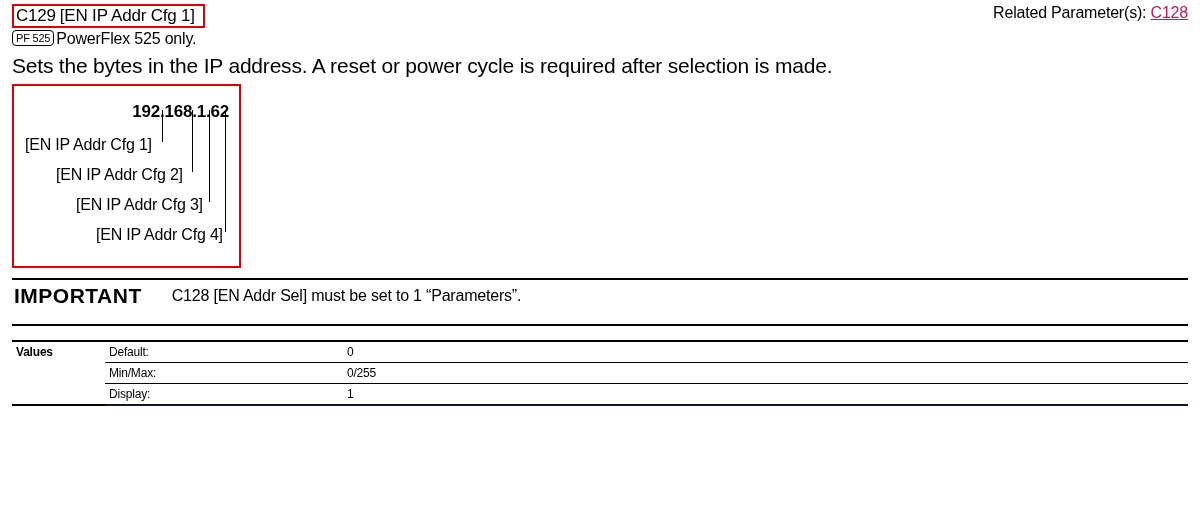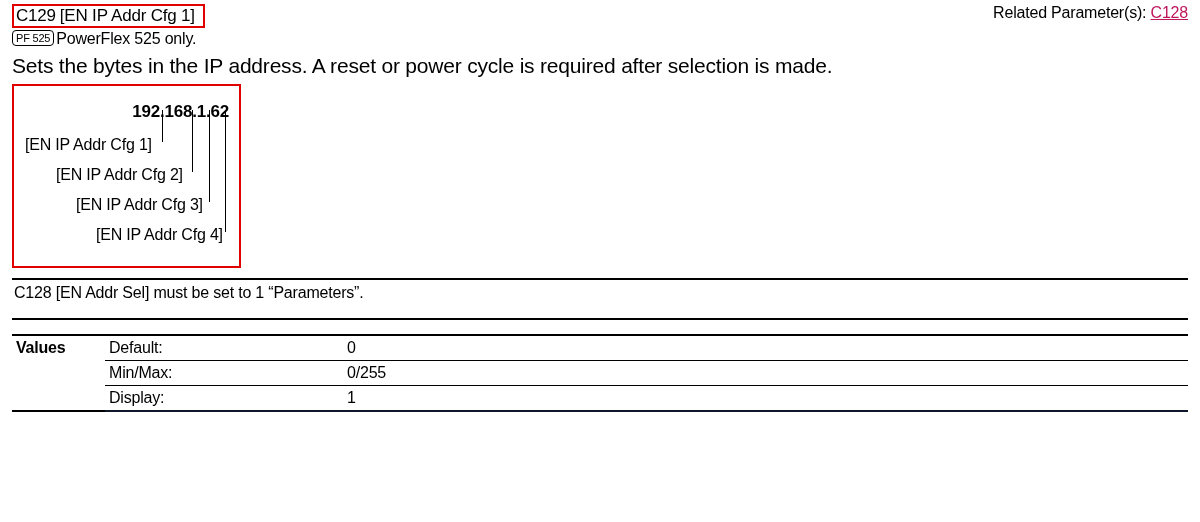--- a/index.html
+++ b/index.html
@@ -38,21 +38,21 @@
     height: 180px;
     position: relative;
     font-size: 16px;
   }
   .ip-addr { font-weight: 700; font-size: 17px; position: absolute; top: 16px; right: 10px;}
   .vline { position: absolute; width: 0; border-left: 1.5px solid #000; }
   .cfg-label { position: absolute; white-space: nowrap; font-size: 16px;}
   .hr-thick { border: 0; border-top: 2px solid #000; margin: 10px 0 0 0; }
   .imp-row { display: flex; align-items: center; gap: 30px; padding: 4px 2px 6px 2px;}
   .imp-row .imp-label { font-weight: 700; font-size: 21px; letter-spacing: 0.5px;}
-  .values-table { width: 100%; border-collapse: collapse; font-size: 16px; margin-top: 0;}
+  .values-table { width: 100%; border-collapse: collapse; font-size: 12px; margin-top: 0;}
   .values-table td { padding: 3px 4px; border-bottom: 1px solid #000; }
   .values-table tr:last-child td { border-bottom: 2px solid #0f172a; }
   .values-label { font-weight: 700; width: 85px; vertical-align: top;}
   .vcol1 { width: 230px; }
 </style>
 </head>
 <body>
 
 <div class="top-row">
   <div class="param-block">
@@ -86,20 +86,21 @@
   <div class="vline" style="left:211px; top:24px; height:122px;"></div>
 
   <div class="cfg-label" style="left:11px; top:50px;">[EN IP Addr Cfg 1]</div>
   <div class="cfg-label" style="left:42px; top:80px;">[EN IP Addr Cfg 2]</div>
   <div class="cfg-label" style="left:62px; top:110px;">[EN IP Addr Cfg 3]</div>
   <div class="cfg-label" style="left:82px; top:140px;">[EN IP Addr Cfg 4]</div>
 </div>
 
 <hr class="hr-thick">
 <div class="imp-row">
+  <span class="imp-label">IMPORTANT</span>
   <span>C128 [EN Addr Sel] must be set to 1 “Parameters”.</span>
 </div>
 <hr class="hr-thick" style="margin-bottom:14px;">
 
 <hr class="hr-thick">
 <table class="values-table">
   <tbody>
       <tr>
     <td class="values-label" rowspan="3" style="border-bottom:2px solid #000;">Values</td>
     <td class="vcol1">Default:</td>

